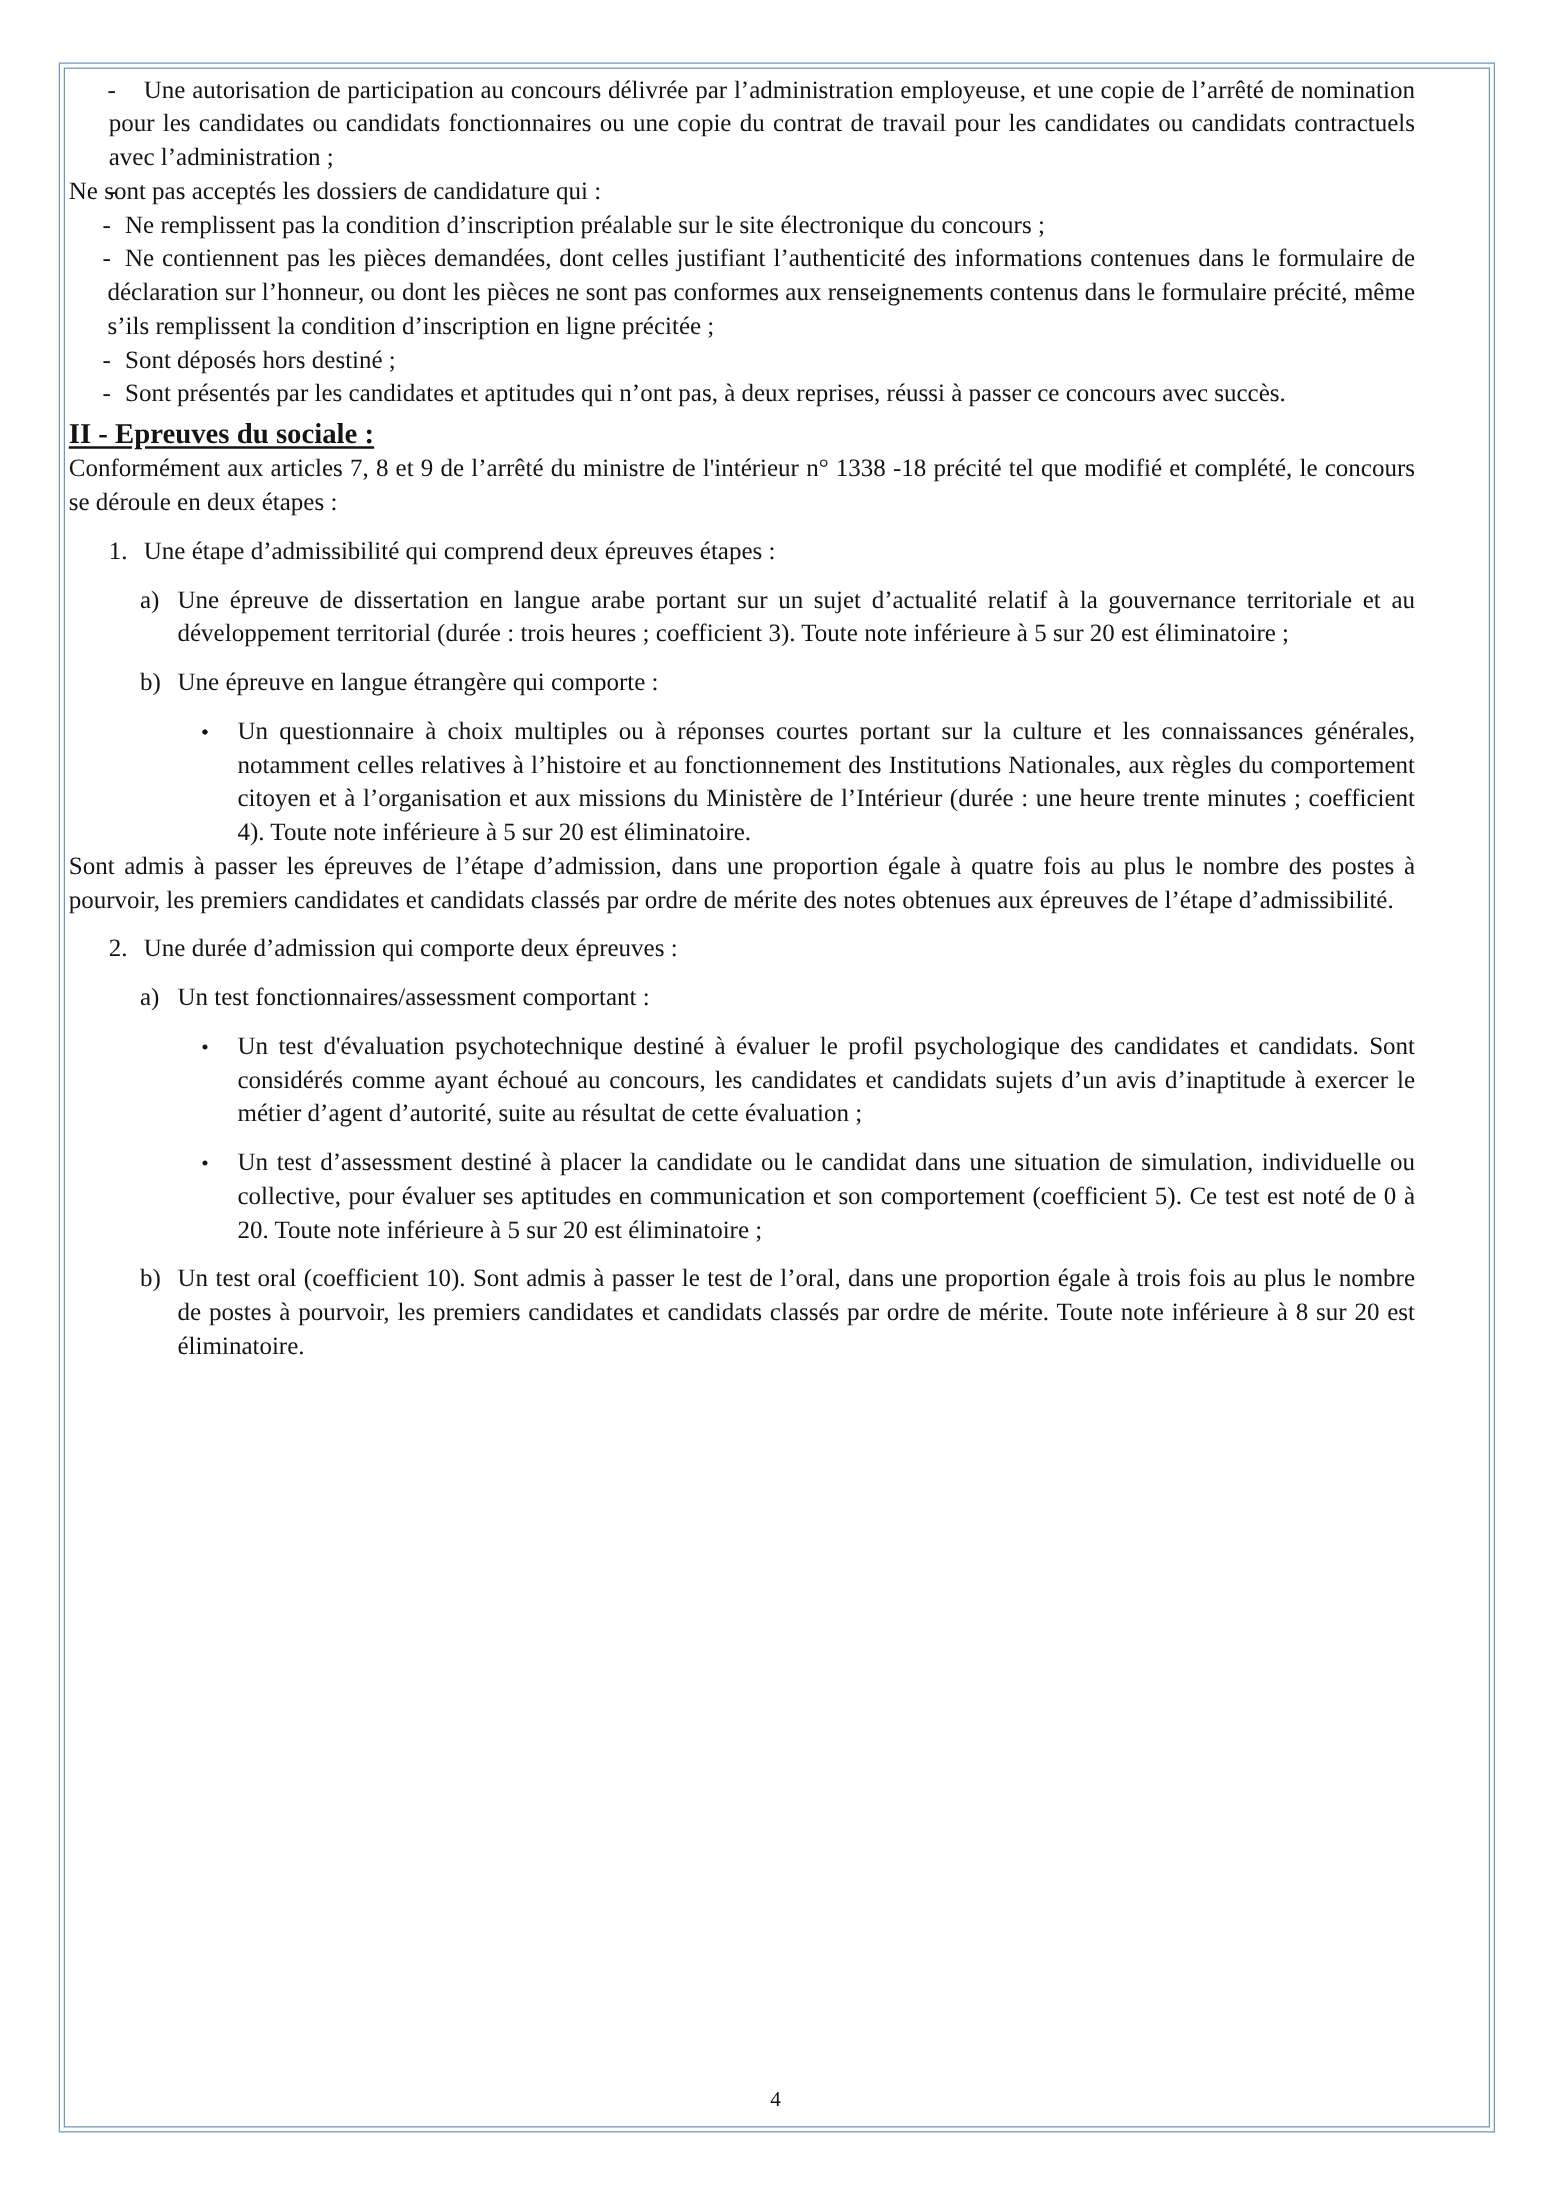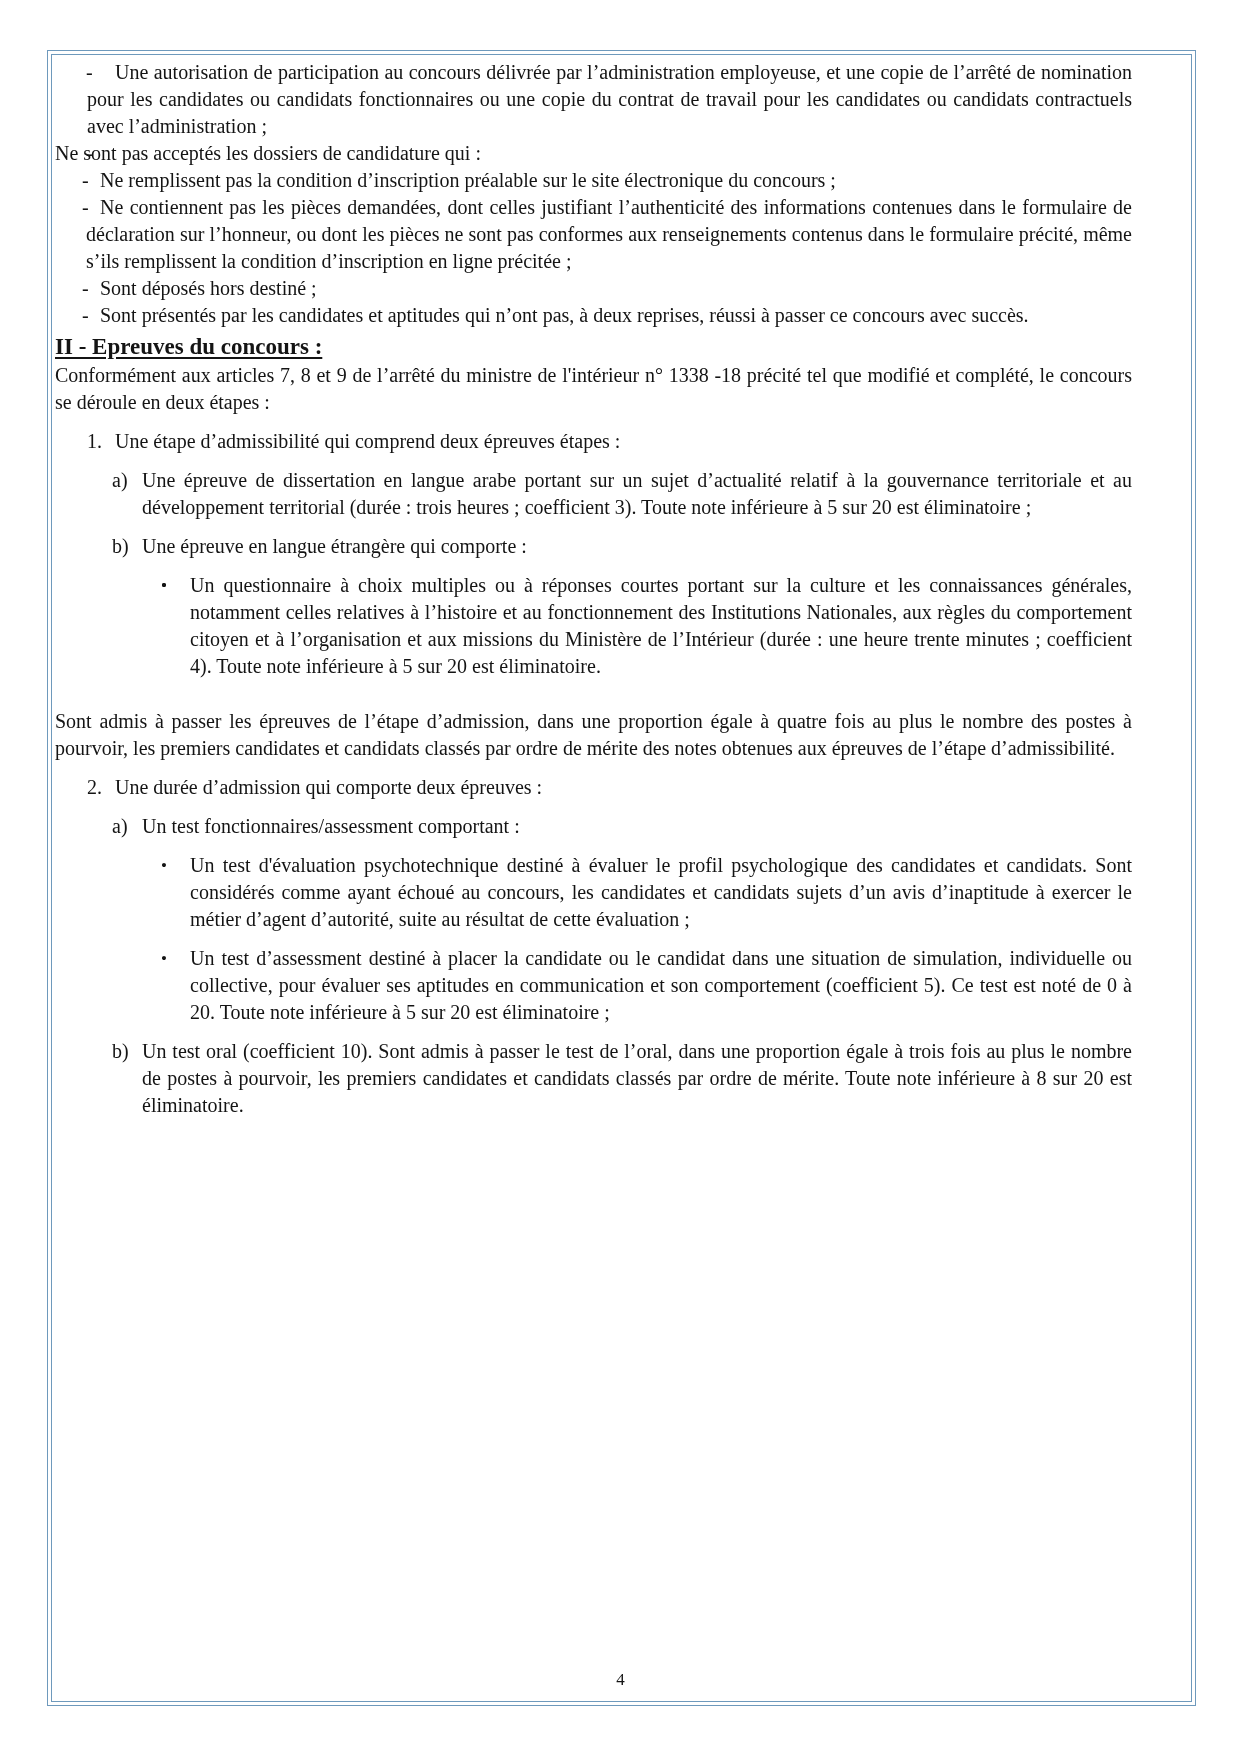--- a/index.html
+++ b/index.html
@@ -26,21 +26,21 @@
   .dash2{padding-left:31px;text-indent:14px;}
   .dash2 .marker{left:27px;}
   .heading{font-size:23px;font-weight:bold;line-height:31px;margin-top:2px;}
   .heading .txt{text-decoration:underline;text-decoration-thickness:2px;text-underline-offset:3px;}
   .num{padding-left:60px;margin-top:12px;}
   .num .marker{left:32px;}
   .letter{padding-left:87px;margin-top:12px;}
   .letter .marker{left:57px;}
   .bullet{padding-left:135px;margin-top:12px;}
   .bullet .marker{left:106px;font-size:17px;}
-  .sp{margin-top:28px;}
+  .sp{margin-top:0;}
   .footer{
     position:absolute;left:0;right:0;top:1670px;text-align:center;
     font-size:17px;line-height:20px;color:#141414;
   }
 </style>
 </head>
 <body>
 
 <div class="frame-outer">
   <div class="frame-inner"></div>
@@ -57,21 +57,21 @@
   <div class="blk dash2"><span class="marker">-</span><span class="txt">Ne remplissent pas la condition d’inscription préalable sur le site électronique du concours ;</span></div>
 
   <div class="blk dash2"><span class="marker">-</span><span class="txt">Ne contiennent pas les pièces demandées, dont celles justifiant l’authenticité des informations contenues dans le formulaire de déclaration sur l’honneur, ou dont les pièces ne sont pas conformes aux renseignements contenus dans le formulaire précité, même s’ils remplissent la condition d’inscription en ligne précitée ;</span></div>
 
   <div class="blk dash2"><span class="marker">-</span><span class="txt">Sont déposés hors destiné ;</span></div>
 
   <div class="blk dash2"><span class="marker">-</span><span class="txt">Sont présentés par les candidates et aptitudes qui n’ont pas, à deux reprises, réussi à passer ce concours avec succès.</span></div>
 
 
 
-  <div class="blk heading"><span class="txt">II - Epreuves du concours :</span></div>
+  <div class="blk heading"><span class="txt">II - Epreuves du sociale :</span></div>
 
   <div class="blk para"><span class="txt">Conformément aux articles 7, 8 et 9 de l’arrêté du ministre de l'intérieur n° 1338 -18 précité tel que modifié et complété, le concours se déroule en deux étapes :</span></div>
 
   <div class="blk num"><span class="marker">1.</span><span class="txt">Une étape d’admissibilité qui comprend deux épreuves étapes :</span></div>
 
   <div class="blk letter"><span class="marker">a)</span><span class="txt">Une épreuve de dissertation en langue arabe portant sur un sujet d’actualité relatif à la gouvernance territoriale et au développement territorial (durée : trois heures ; coefficient 3). Toute note inférieure à 5 sur 20 est éliminatoire ;</span></div>
 
   <div class="blk letter"><span class="marker">b)</span><span class="txt">Une épreuve en langue étrangère qui comporte :</span></div>
 
   <div class="blk bullet"><span class="marker">•</span></div>

